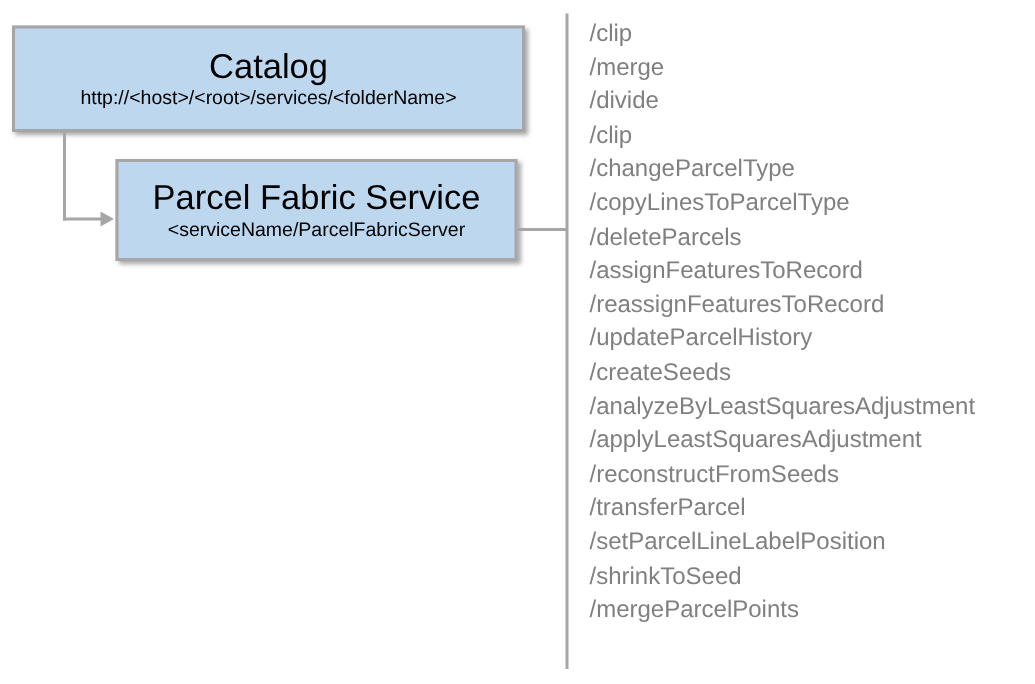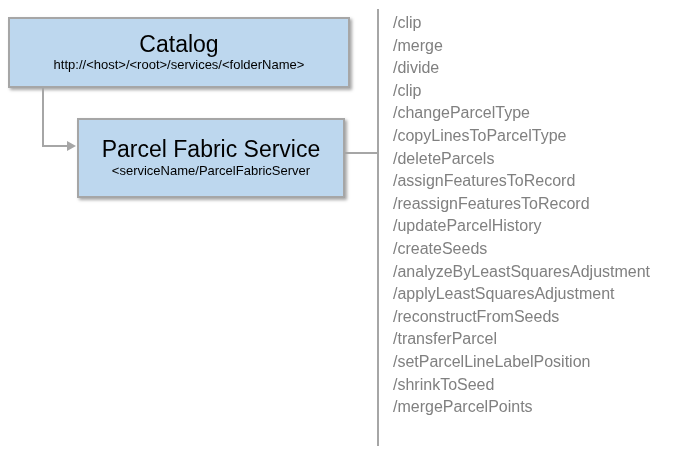--- a/index.html
+++ b/index.html
@@ -32,21 +32,21 @@
     white-space: nowrap;
   }
   .node-subtitle {
     font-size: 13px;
     line-height: 1.3;
     color: var(--title-text, #000000);
     white-space: nowrap;
   }
 
   .catalog-node { left: 8px;  top: 17px;  width: 342px; height: 71px; }
-  .service-node { left: 77px; top: 118px; width: 268px; height: 80px; }
+  .service-node { left: 77px; top: 106px; width: 268px; height: 68px; }
 
   .seg { position: absolute; background: var(--connector, #A6A6A6); }
   .arrow-v   { left: 42px;  top: 88px;  width: 2px;  height: 59px; }
   .arrow-h   { left: 42px;  top: 145px; width: 26px; height: 2px; }
   .arrow-head {
     position: absolute;
     left: 67px; top: 141px;
     width: 0; height: 0;
     border-top: 5px solid transparent;
     border-bottom: 5px solid transparent;

